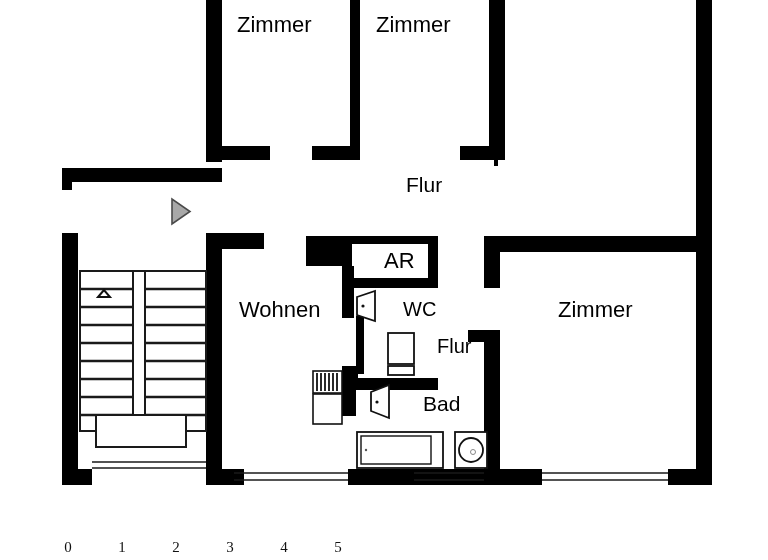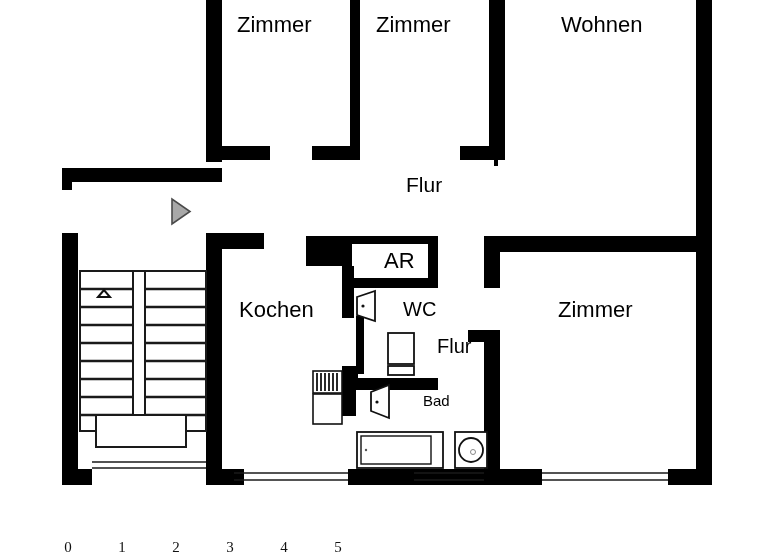--- a/index.html
+++ b/index.html
@@ -194,27 +194,26 @@
       <circle cx="471" cy="450" r="12" fill="#ffffff" stroke="#111111" stroke-width="1.8"></circle>
       <circle cx="473" cy="452" r="2.5" fill="none" stroke="#888888" stroke-width="1"></circle>
     </g>
 
     <g></g>
 
   </svg>
 
   <div class="room-label" style="left:237px; top:14px; font-size:22px;">Zimmer</div>
   <div class="room-label" style="left:376px; top:14px; font-size:22px;">Zimmer</div>
-  <div class="room-label" style="left:561px; top:14px; font-size:22px;">Wohnen</div>
   <div class="room-label" style="left:406px; top:174px; font-size:21px;">Flur</div>
-  <div class="room-label" style="left:239px; top:299px; font-size:22px;">Kochen</div>
+  <div class="room-label" style="left:239px; top:299px; font-size:22px;">Wohnen</div>
   <div class="room-label" style="left:384px; top:250px; font-size:22px;">AR</div>
   <div class="room-label" style="left:386px; top:299px; font-size:20px;margin-left:17px;">WC</div>
   <div class="room-label" style="left:437px; top:336px; font-size:20px;">Flur</div>
-  <div class="room-label" style="left:423px; top:393px; font-size:15px;">Bad</div>
+  <div class="room-label" style="left:423px; top:393px; font-size:21px;">Bad</div>
   <div class="room-label" style="left:558px; top:299px; font-size:22px;">Zimmer</div>
 
   <div class="scale-num" style="left:58px; top:540px;">0</div>
   <div class="scale-num" style="left:112px; top:540px;">1</div>
   <div class="scale-num" style="left:166px; top:540px;">2</div>
   <div class="scale-num" style="left:220px; top:540px;">3</div>
   <div class="scale-num" style="left:274px; top:540px;">4</div>
   <div class="scale-num" style="left:328px; top:540px;">5</div>
 
 </div>

